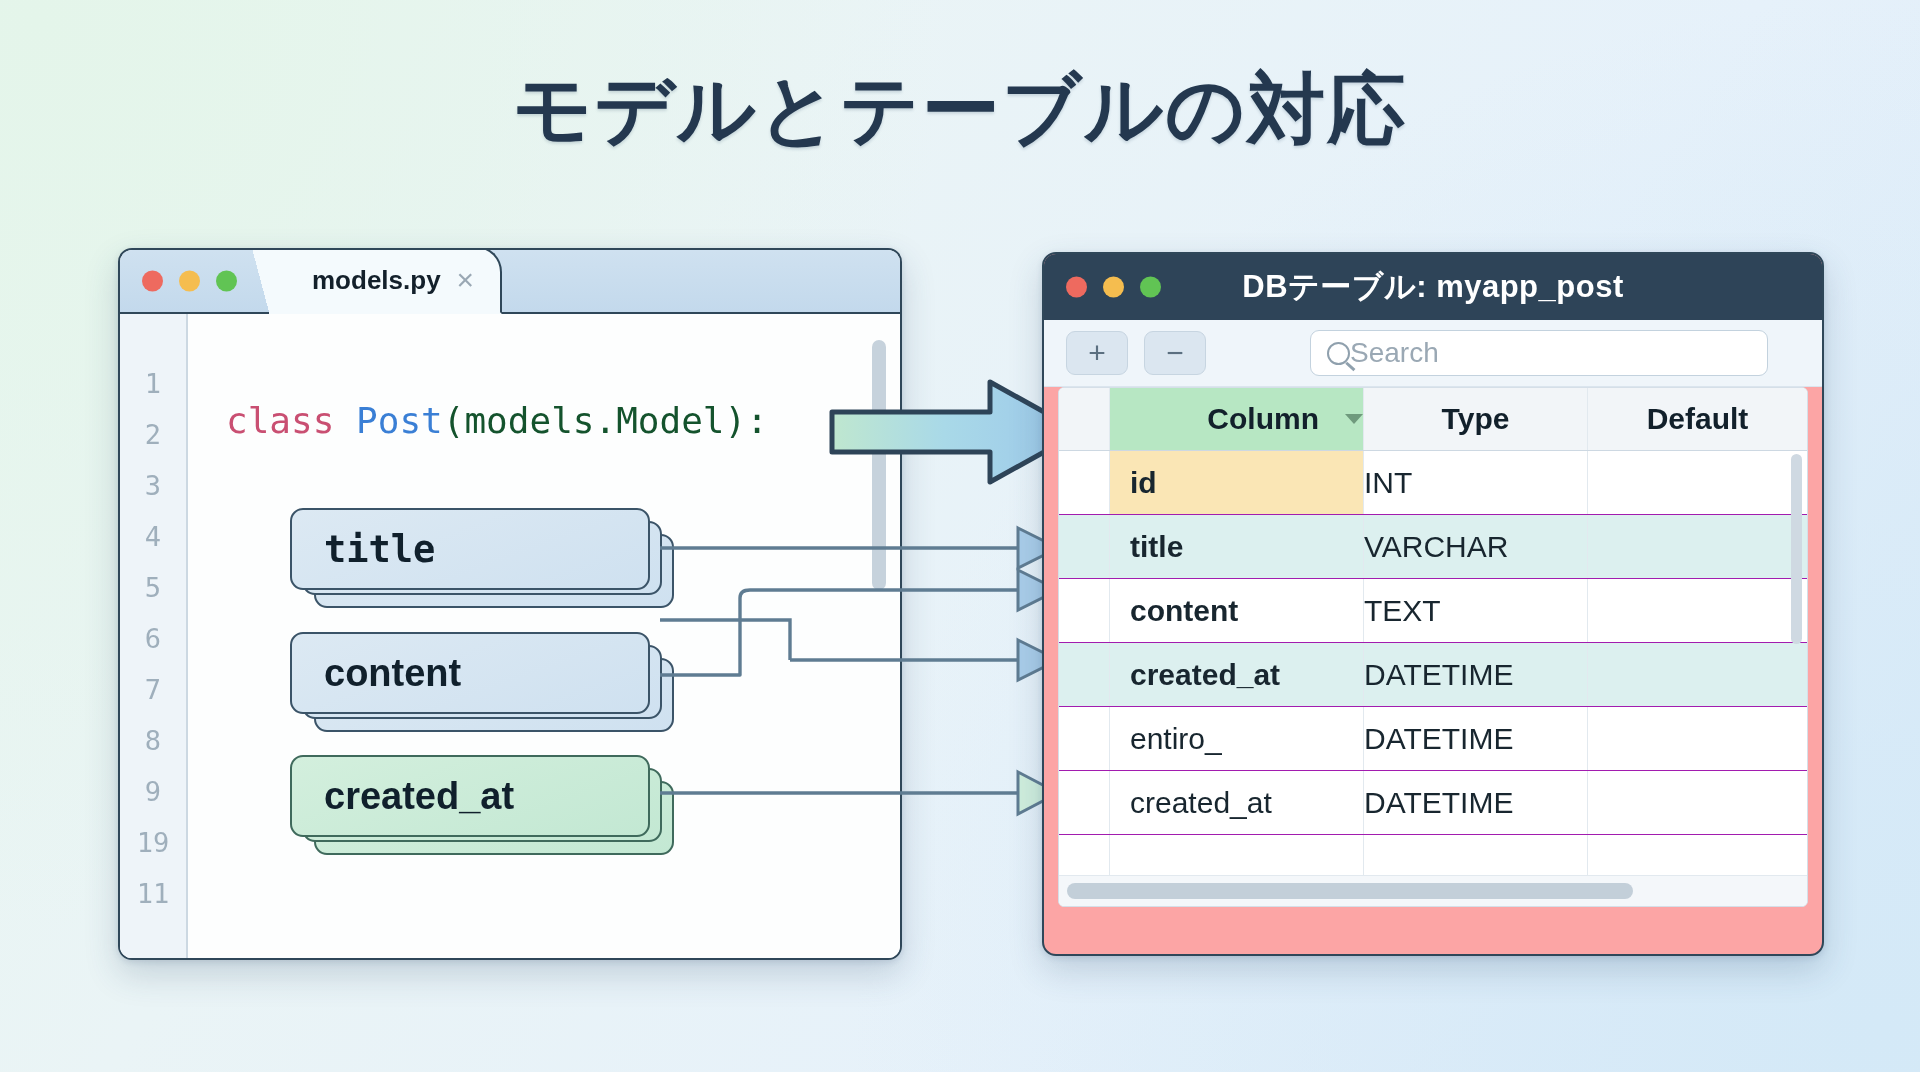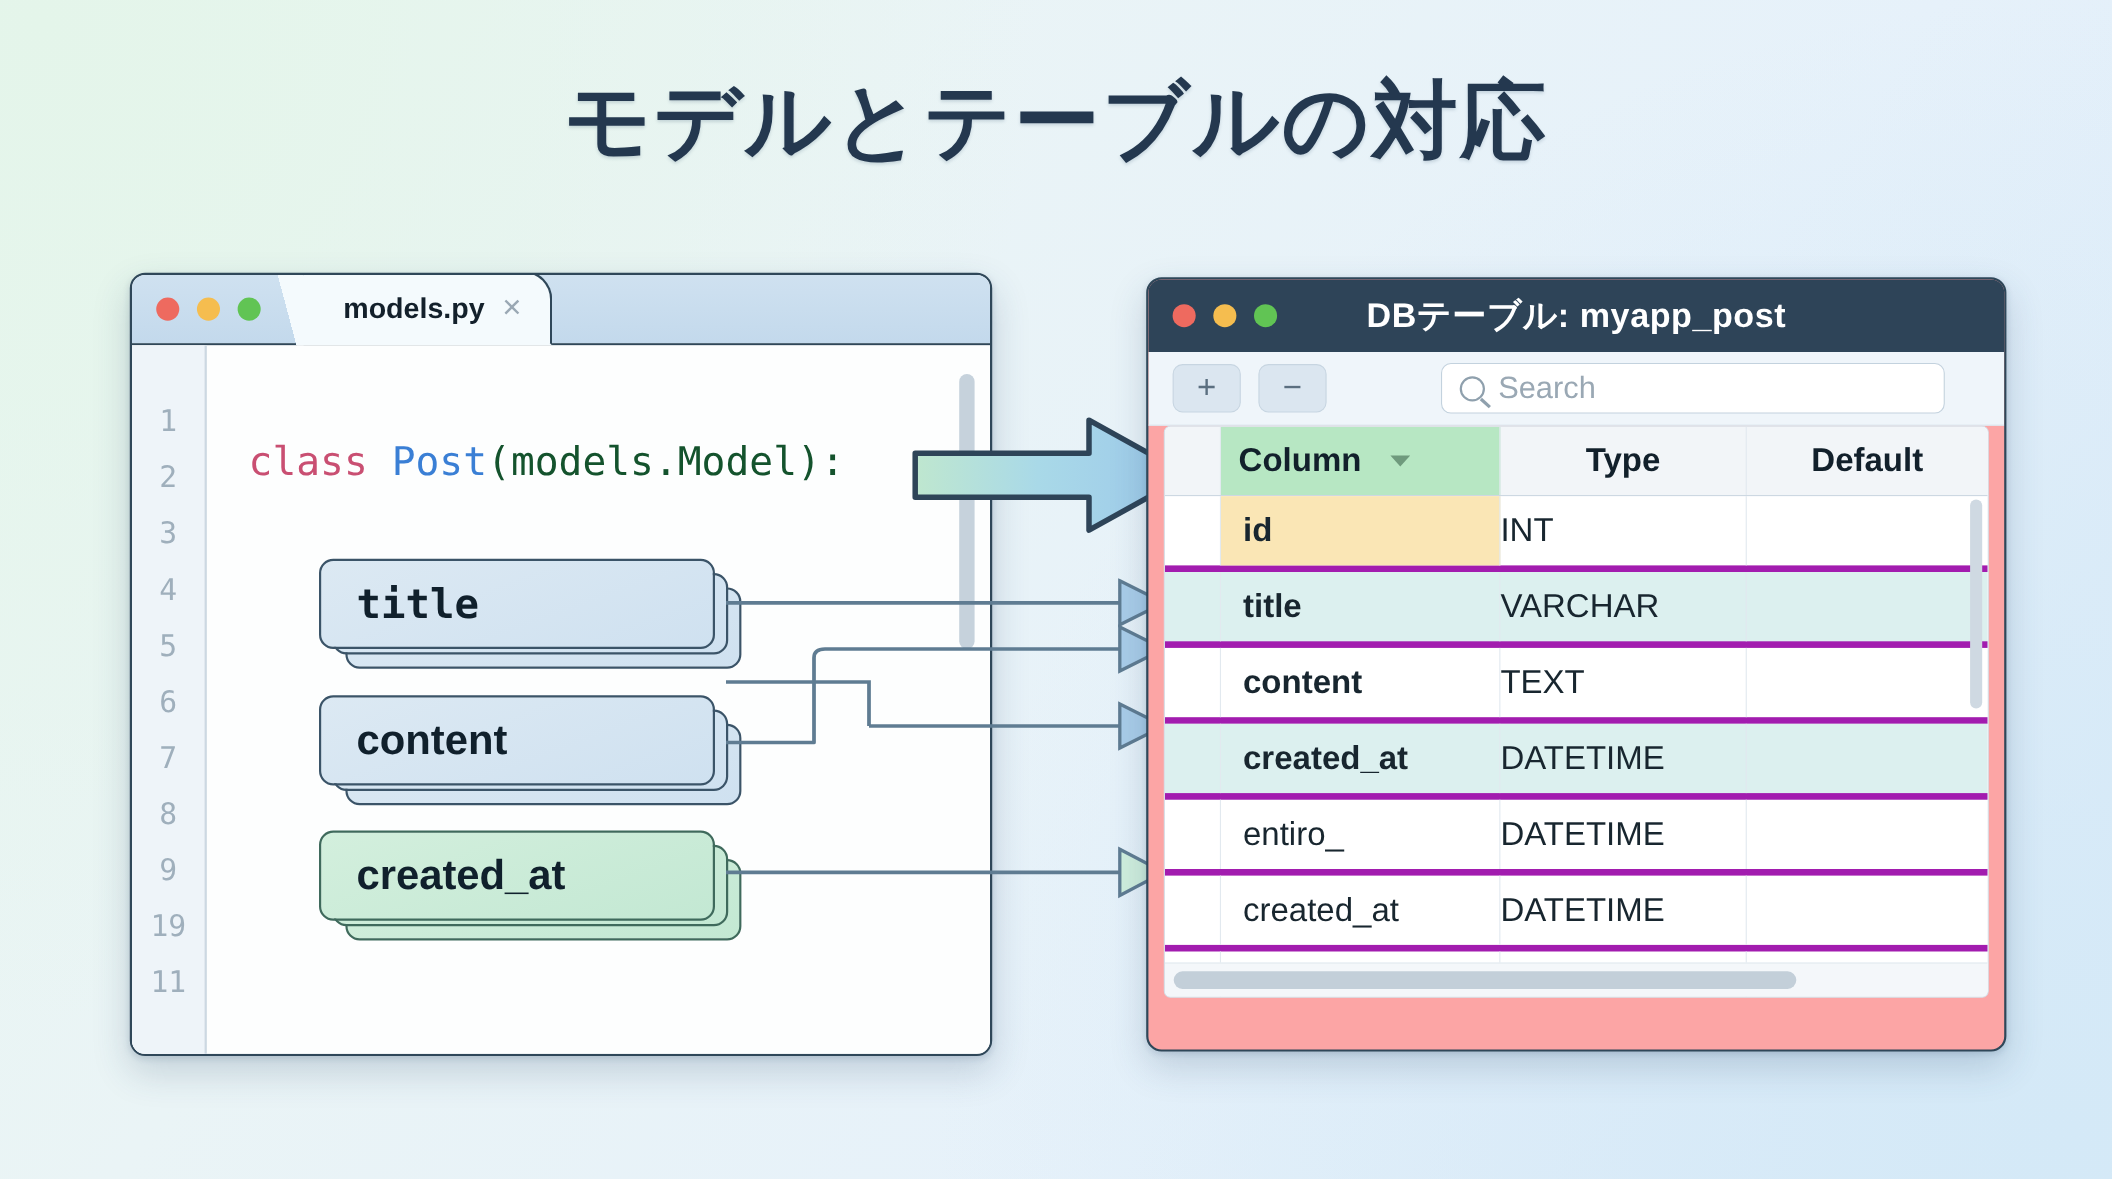--- a/index.html
+++ b/index.html
@@ -78,36 +78,36 @@
   
   #dbwin{left:1042px;top:252px;width:778px;height:700px;
     background:#fca5a5;border:2.5px solid #2f4759;border-radius:14px;overflow:hidden;}
   .db-titlebar{height:66px;background:#2e4458;position:relative;display:flex;align-items:center;justify-content:center;}
   .db-title{color:#fff;font-size:31px;font-weight:bold;letter-spacing:.5px;}
   .db-toolbar{height:66px;background:#eff5fa;display:flex;align-items:center;gap:16px;padding:0 22px;
     border-bottom:1px solid #dbe5ee;}
   .tbtn{width:60px;height:42px;border-radius:9px;background:#dbe6f0;border:1px solid #c7d5e1;
     display:flex;align-items:center;justify-content:center;font-size:30px;color:#5b6f80;}
   .search{flex:1;max-width:424px;margin-left:88px;height:44px;background:#fff;
-    border:1.5px solid #c3d2de;border-radius:9px;display:flex;align-items:center;gap:12px;padding:0 16px;}
+    border:1.5px solid #c3d2de;border-radius:9px;display:flex;align-items:center;padding:0 16px;}
   .search .mag{width:19px;height:19px;border:2.5px solid #8fa0ad;border-radius:50%;position:relative;flex:0 0 auto;}
   .search .mag:after{content:"";position:absolute;right:-8px;bottom:-5px;width:11px;height:2.5px;
     background:#8fa0ad;transform:rotate(42deg);}
   .search span{font-size:28px;color:#9aa8b4;}
 
   
   .tbl{position:relative;margin:0 14px;background:#fff;border:1px solid #d5dfe8;border-radius:6px;
     height:518px;overflow:hidden;}
-  .trow{display:flex;height:63px;border-bottom:6px solid #a21caf;}
+  .trow{display:flex;height:63px;border-bottom:1px solid #a21caf;}
   .trow.head{height:62px;background:#f2f5f8;font-weight:bold;border-bottom:1px solid #cdd8e2;}
   .c-idx{width:50px;border-right:1px solid #e2e9ef;flex:0 0 auto;}
   .c-col{width:254px;border-right:1px solid #e2e9ef;flex:0 0 auto;display:flex;align-items:center;padding-left:20px;box-sizing:border-box;}
   .c-typ{width:224px;border-right:1px solid #e2e9ef;flex:0 0 auto;display:flex;align-items:center;box-sizing:border-box;}
   .c-def{flex:1;display:flex;align-items:center;padding-left:20px;box-sizing:border-box;}
-  .trow.head .c-col{background:#b7e7c3;justify-content:flex-start;padding-left:16px;gap:26px;}
+  .trow.head .c-col{background:#b7e7c3;justify-content:flex-end;padding-left:16px;gap:26px;}
   .trow.head .c-typ,.trow.head .c-def{justify-content:center;padding-left:0;}
   .trow.head .c-col,.trow.head .c-typ,.trow.head .c-def{font-size:30px;color:#12202b;}
   .caret{width:0;height:0;border-left:9px solid transparent;border-right:9px solid transparent;border-top:10px solid #6f9a7d;}
   .trow .c-col,.trow .c-typ{font-size:30px;color:#18262f;}
   .r-id .c-col{background:#fae6b5;}
   .r-id .c-col,.r-title .c-col,.r-content .c-col,.r-created .c-col{font-weight:bold;}
   .r-title,.r-created{background:#dcf0ef;}
   .tbl-vscroll{position:absolute;right:5px;top:66px;width:11px;height:190px;background:#cfd9e2;border-radius:6px;}
   .tbl-hscroll{position:absolute;left:0;right:0;bottom:0;height:30px;background:#f4f7fa;border-top:1px solid #e2e9ef;}
   .tbl-hscroll i{position:absolute;left:8px;top:7px;width:566px;height:16px;background:#c3cfd9;border-radius:8px;display:block;}

